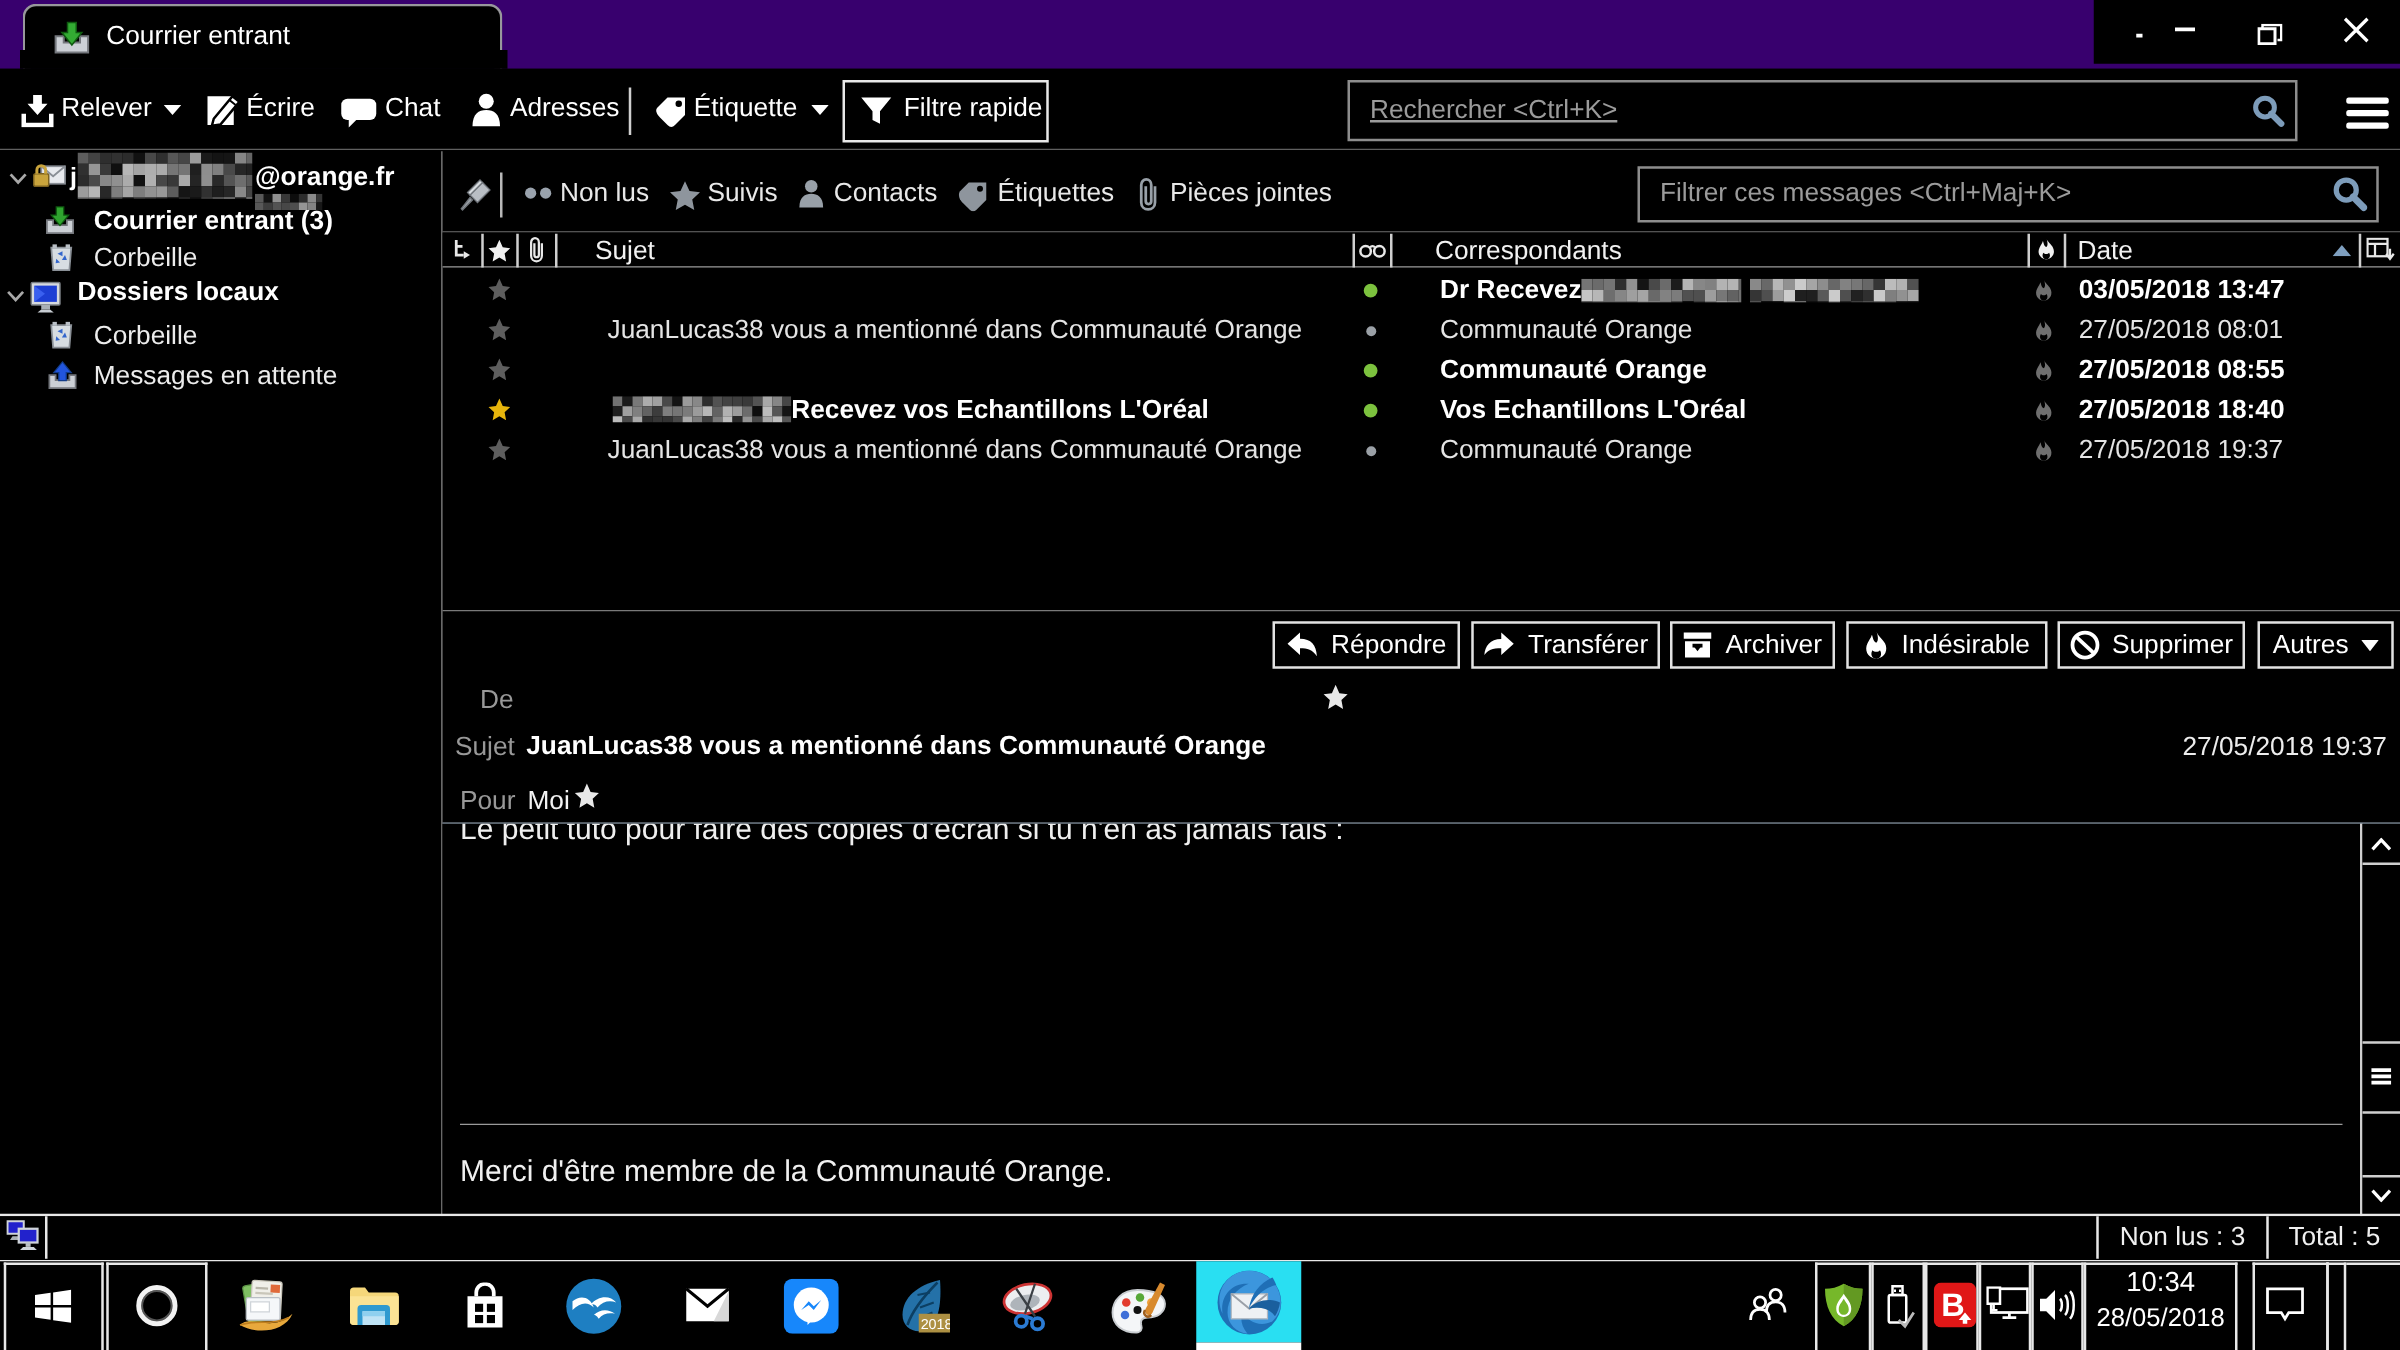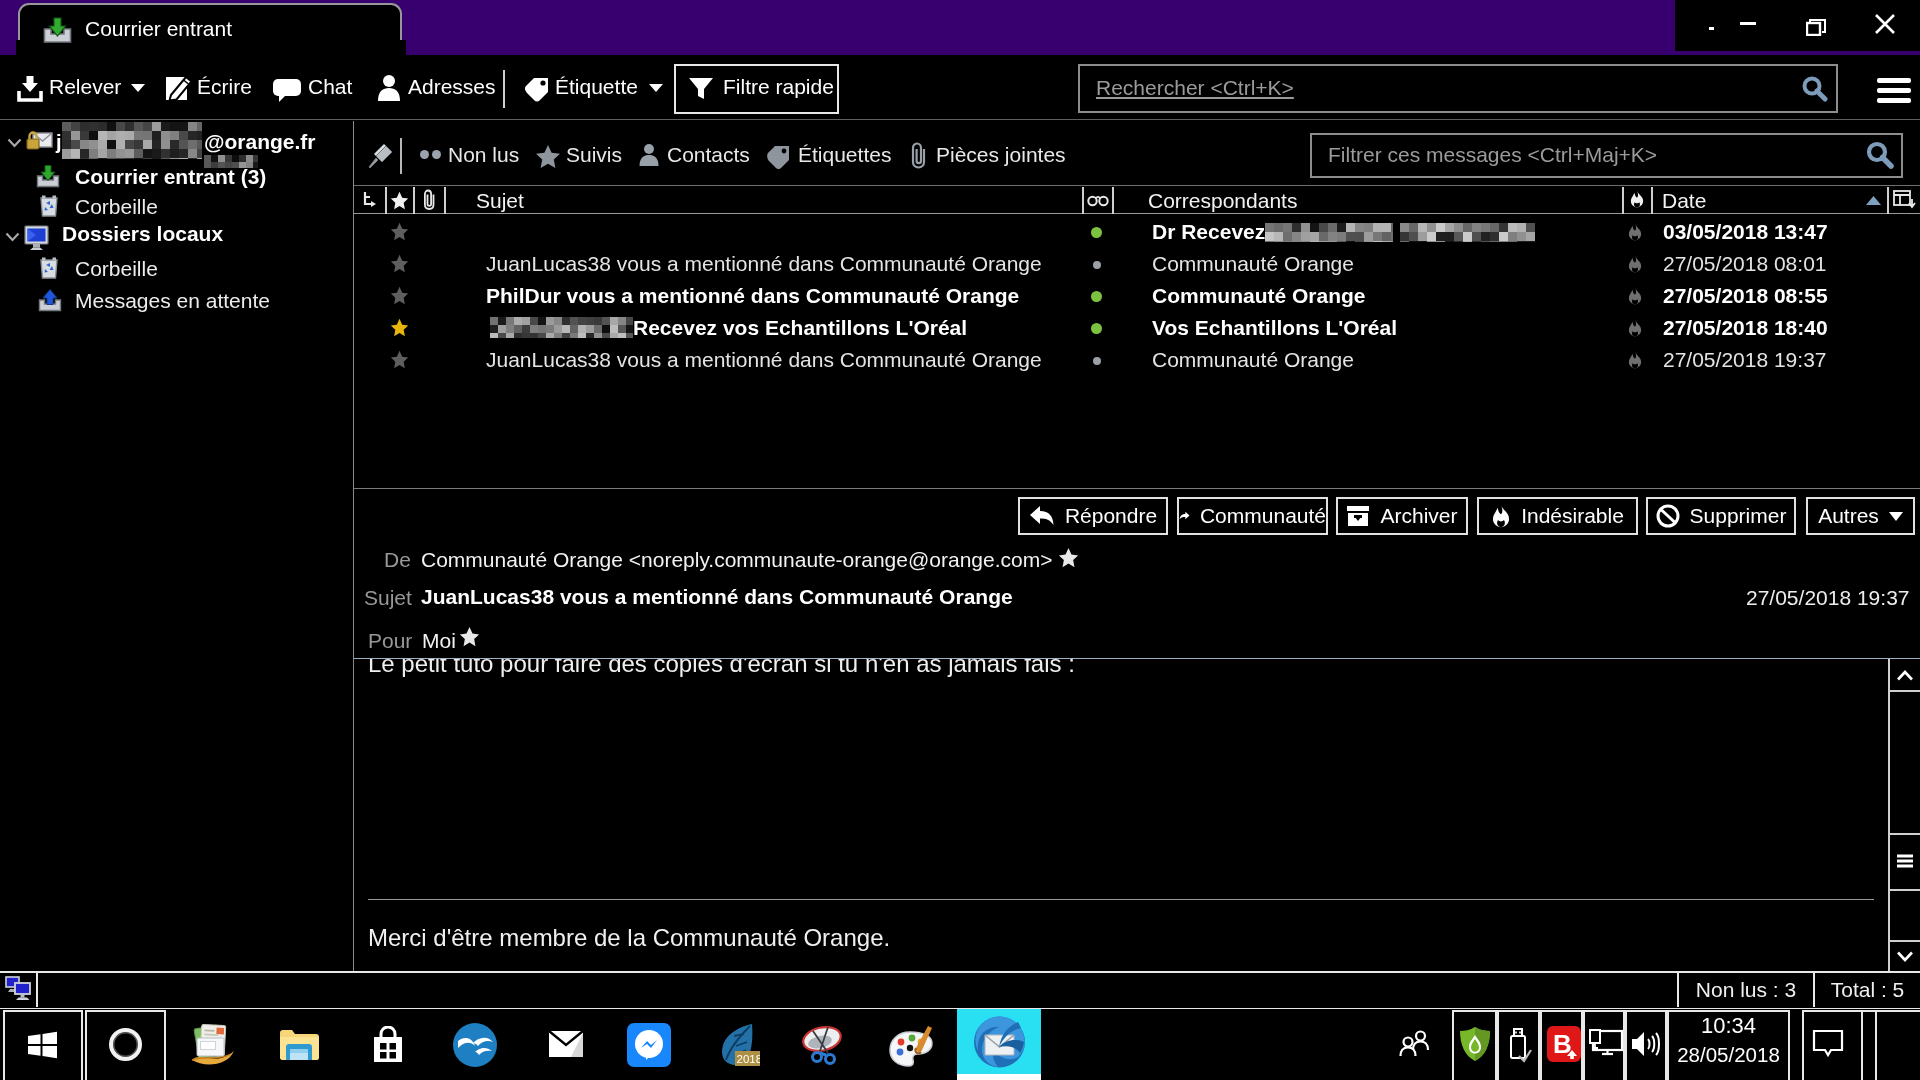--- a/index.html
+++ b/index.html
@@ -505,21 +505,20 @@
  <path d="M8.5 0.5 C9.5 4 13 6 14.5 9 C16.5 13 15 18.5 8.5 19.5 C2 18.5 0.5 13 2.5 9 C4 6 5 5 5.5 3 C6.5 5 6 7 8.5 8.5 C10.5 7 9.5 3 8.5 0.5 Z" fill="#6f6f6f"></path>
  <path d="M8.5 19.5 C5 19 4.5 15.5 6 13.5 C7 15 10 15 11 13.5 C12.5 15.5 12 19 8.5 19.5 Z" fill="#000"></path>
       </svg>
     </div>
     <div class="abs" style="left:1663px;top:252px;font-size:21px;font-weight:normal;color:#e4e4e4;">27/05/2018 08:01</div>
 <div class="abs" style="left:390px;top:286px;">
       <svg width="19" height="19" viewBox="0 0 24 24">
  <path d="M12 1 L15.4 8.6 L23 9.6 L17.3 14.9 L18.8 23 L12 18.9 L5.2 23 L6.7 14.9 L1 9.6 L8.6 8.6 Z" fill="#5e5e5e"></path>
       </svg>
     </div>
-    <div class="abs" style="left:486px;top:284px;font-size:21px;font-weight:bold;color:#ffffff;white-space:nowrap;">PhilDur vous a mentionné dans Communauté Orange</div>
 <div class="abs" style="left:1091px;top:291px;width:11px;height:11px;border-radius:50%;background:#7cc23e;"></div>
 <div class="abs" style="left:1152px;top:284px;font-size:21px;font-weight:bold;color:#ffffff;">Communauté Orange</div>
 <div class="abs" style="left:1627px;top:287px;">
       <svg width="16" height="18" viewBox="0 0 17 20">
  <path d="M8.5 0.5 C9.5 4 13 6 14.5 9 C16.5 13 15 18.5 8.5 19.5 C2 18.5 0.5 13 2.5 9 C4 6 5 5 5.5 3 C6.5 5 6 7 8.5 8.5 C10.5 7 9.5 3 8.5 0.5 Z" fill="#6f6f6f"></path>
  <path d="M8.5 19.5 C5 19 4.5 15.5 6 13.5 C7 15 10 15 11 13.5 C12.5 15.5 12 19 8.5 19.5 Z" fill="#000"></path>
       </svg>
     </div>
     <div class="abs" style="left:1663px;top:284px;font-size:21px;font-weight:bold;color:#ffffff;">27/05/2018 08:55</div>
 <div class="abs" style="left:390px;top:318px;">
@@ -615,21 +614,21 @@
 <div class="abs" style="left:1018px;top:497px;width:150px;height:38px;border:2px solid #e2e2e2;box-sizing:border-box;background:#000;display:flex;align-items:center;justify-content:center;">
       <svg width="26" height="22" viewBox="0 0 26 22">
         <path d="M11 1 L11 6 C20 6 24 11 24.5 20 C21 14.5 17 13.5 11 13.5 L11 19 L1 10 Z" fill="#fff"></path>
       </svg>
       <span style="font-size:21px;margin-left:10px;">Répondre</span>
     </div>
 <div class="abs" style="left:1177px;top:497px;width:151px;height:38px;border:2px solid #e2e2e2;box-sizing:border-box;background:#000;display:flex;align-items:center;justify-content:center;">
       <svg width="26" height="22" viewBox="0 0 26 22">
         <path d="M15 1 L25 10 L15 19 L15 13.5 C8 13.5 4 15 1.5 19 C2 12 6 6.2 15 6.2 Z" fill="#fff"></path>
       </svg>
-      <span style="font-size:21px;margin-left:10px;">Communauté</span>
+      <span style="font-size:21px;margin-left:10px;">Transférer</span>
     </div>
 <div class="abs" style="left:1336px;top:497px;width:132px;height:38px;border:2px solid #e2e2e2;box-sizing:border-box;background:#000;display:flex;align-items:center;justify-content:center;">
       <svg width="24" height="22" viewBox="0 0 24 22">
         <rect x="1" y="1" width="22" height="5" fill="#fff"></rect>
         <path d="M2 8 L22 8 L22 21 L2 21 Z" fill="#fff"></path>
         <path d="M8 10 L16 10 L16 13 L8 13 Z" fill="#000"></path>
         <path d="M9 12 L15 12 L12 16 Z" fill="#000"></path>
       </svg>
       <span style="font-size:21px;margin-left:10px;">Archiver</span>
     </div>
@@ -647,21 +646,20 @@
       </svg>
       <span style="font-size:21px;margin-left:10px;">Supprimer</span>
     </div>
 <div class="abs" style="left:1806px;top:497px;width:109px;height:38px;border:2px solid #e2e2e2;box-sizing:border-box;background:#000;display:flex;align-items:center;justify-content:center;">
       <span style="font-size:21px;">Autres</span>
       <svg width="14" height="9" viewBox="0 0 14 9" style="margin-left:10px;">
         <path d="M0 0 L14 0 L7 9 Z" fill="#fff"></path>
       </svg>
     </div>
 <div class="abs" style="left:384px;top:548px;font-size:21px;color:#989898;">De</div>
-<div class="abs" style="left:421px;top:548px;font-size:21px;color:#f2f2f2;">Communauté Orange &lt;noreply.communaute-orange@orange.com&gt;</div>
 <div class="abs" style="left:1058px;top:547px;">
       <svg width="21" height="21" viewBox="0 0 24 24">
         <path d="M12 1 L15.4 8.6 L23 9.6 L17.3 14.9 L18.8 23 L12 18.9 L5.2 23 L6.7 14.9 L1 9.6 L8.6 8.6 Z" fill="#e8e8e8"></path>
       </svg>
     </div>
 <div class="abs" style="left:364px;top:586px;font-size:21px;color:#989898;">Sujet</div>
 <div class="abs" style="left:421px;top:585px;font-size:21px;font-weight:bold;color:#fff;">JuanLucas38 vous a mentionné dans Communauté Orange</div>
 <div class="abs" style="left:1746px;top:586px;font-size:21px;color:#ededed;">27/05/2018 19:37</div>
 <div class="abs" style="left:368px;top:629px;font-size:21px;color:#989898;">Pour</div>
 <div class="abs" style="left:422px;top:629px;font-size:21px;color:#f2f2f2;">Moi</div>

